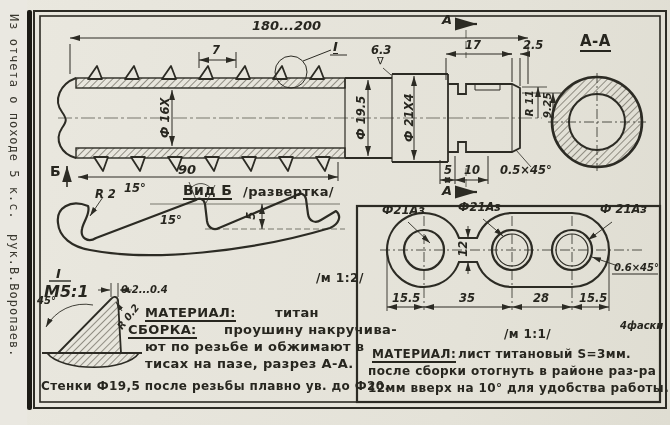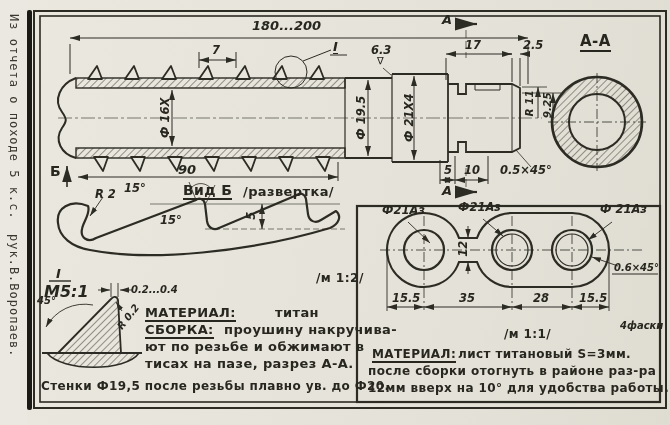--- a/index.html
+++ b/index.html
@@ -217,27 +217,27 @@
   <div class="lbl stencil t14 und" style="left:183px;top:183px;">Вид Б</div>
   <div class="lbl stencil t13" style="left:243px;top:185px;">/развертка/</div>
   <div class="lbl dim" style="left:95px;top:189px;">R 2</div>
   <div class="lbl dim" style="left:124px;top:183px;">15°</div>
   <div class="lbl dim" style="left:160px;top:215px;">15°</div>
   <div class="lbl dim rot" style="left:248px;top:210px;">5</div>
 
   <div class="lbl mark" style="left:56px;top:267px;">I</div>
   <div class="lbl dim" style="left:44px;top:284px;font-size:16px;">М5:1</div>
   <div class="lbl dim t10" style="left:37px;top:296px;">45°</div>
-  <div class="lbl dim t10" style="left:131px;top:285px;text-align:right;">0.2...0.4</div>
+  <div class="lbl dim t10" style="left:121px;top:285px;text-align:right;">0.2...0.4</div>
   <div class="lbl dim t10" style="left:114px;top:312px;transform:rotate(-52deg);">R 0.2</div>
 
   <div class="lbl stencil t12n" style="left:316px;top:272px;">/м 1:2/</div>
   <div class="lbl stencil t13 und" style="left:145px;top:306px;">МАТЕРИАЛ:</div>
   <div class="lbl stencil t13" style="left:242px;top:306px;margin-left:33px;">титан</div>
-  <div class="lbl stencil t13 und" style="left:145px;top:323px;text-align:center;">СБОРКА:</div>
+  <div class="lbl stencil t13 und" style="left:128px;top:323px;text-align:center;">СБОРКА:</div>
   <div class="lbl stencil t13" style="left:224px;top:323px;">проушину накручива-</div>
   <div class="lbl stencil t13" style="left:145px;top:340px;">ют по резьбе и обжимают в</div>
   <div class="lbl stencil t13" style="left:145px;top:357px;">тисах на пазе, разрез А-А.</div>
   <div class="lbl stencil t12" style="left:41px;top:380px;">Стенки Ф19,5 после резьбы плавно ув. до Ф20.</div>
 
   <div class="lbl dim" style="left:382px;top:205px;">Ф21Аз</div>
   <div class="lbl dim" style="left:458px;top:202px;">Ф21Аз</div>
   <div class="lbl dim" style="left:600px;top:204px;">Ф 21Аз</div>
   <div class="lbl dim rot" style="left:456px;top:243px;">12</div>
   <div class="lbl dim t10" style="left:614px;top:263px;">0.6×45°</div>

